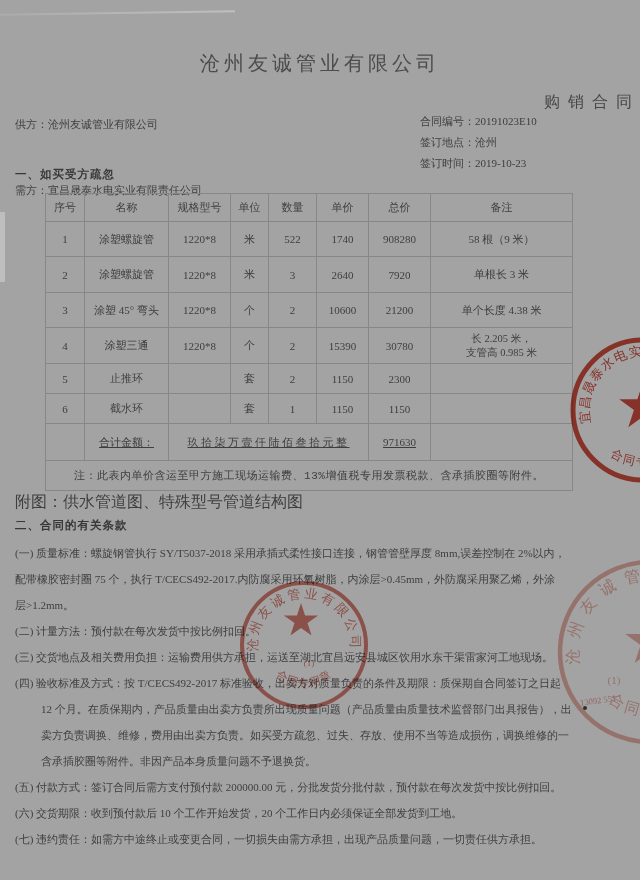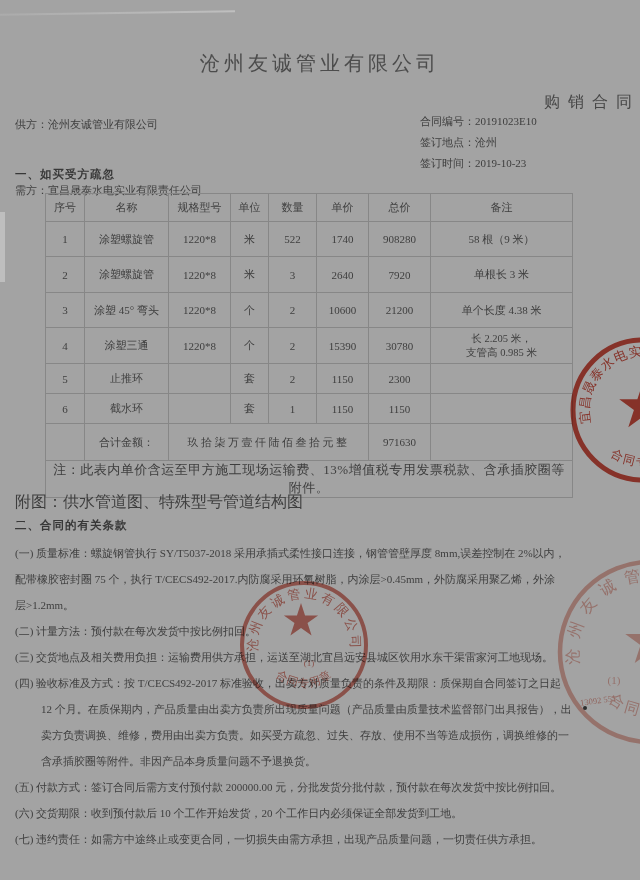--- a/index.html
+++ b/index.html
@@ -28,24 +28,24 @@
   table.items{
     position:absolute;top:185px;left:45px;width:527px;
     border-collapse:collapse;table-layout:fixed;
     font-size:11px;color:#3e3e3e;margin-top:8px;
   }
   table.items td,table.items th{
     border:1px solid #878787;text-align:center;vertical-align:middle;
     font-weight:normal;padding:0 2px;overflow:hidden;
   }
   tr.h-head{height:28px;} tr.h35{height:35px;} tr.h36{height:36px;}
-  tr.h30{height:30px;} tr.h-total{height:37px;} tr.h-note{height:30px;}
+  tr.h30{height:30px;} tr.h-total{height:37px;text-decoration:underline;} tr.h-note{height:30px;}
   td.remark-multiline{white-space:pre-line;line-height:14px;font-size:10.5px;}
   td.amount-cn{letter-spacing:2.5px;}
-  td.note-cell{text-align:left;padding-left:7px;font-size:13px;letter-spacing:0.5px;}
+  td.note-cell{text-align:left;padding-left:7px;font-size:11px;letter-spacing:0.5px;font-family:Liberation Mono, monospace;}
   .terms{
     top:540px;left:15px;width:615px;
     font-size:11px;color:#3e3e3e;line-height:26px;
   }
   .terms .t-line{white-space:nowrap;height:26px;}
   .terms .indent{padding-left:26px;}
   .stamp{position:absolute;mix-blend-mode:multiply;pointer-events:none;}
   .stamp text{font-family:"Liberation Serif","DejaVu Serif",serif;}
   .scan-streak{
     top:12px;left:0;width:235px;height:2px;opacity:.45;

